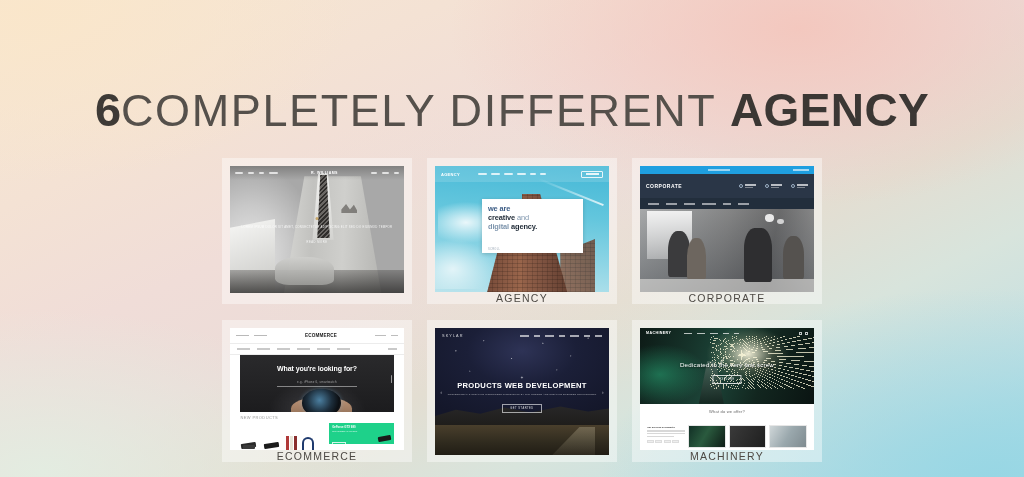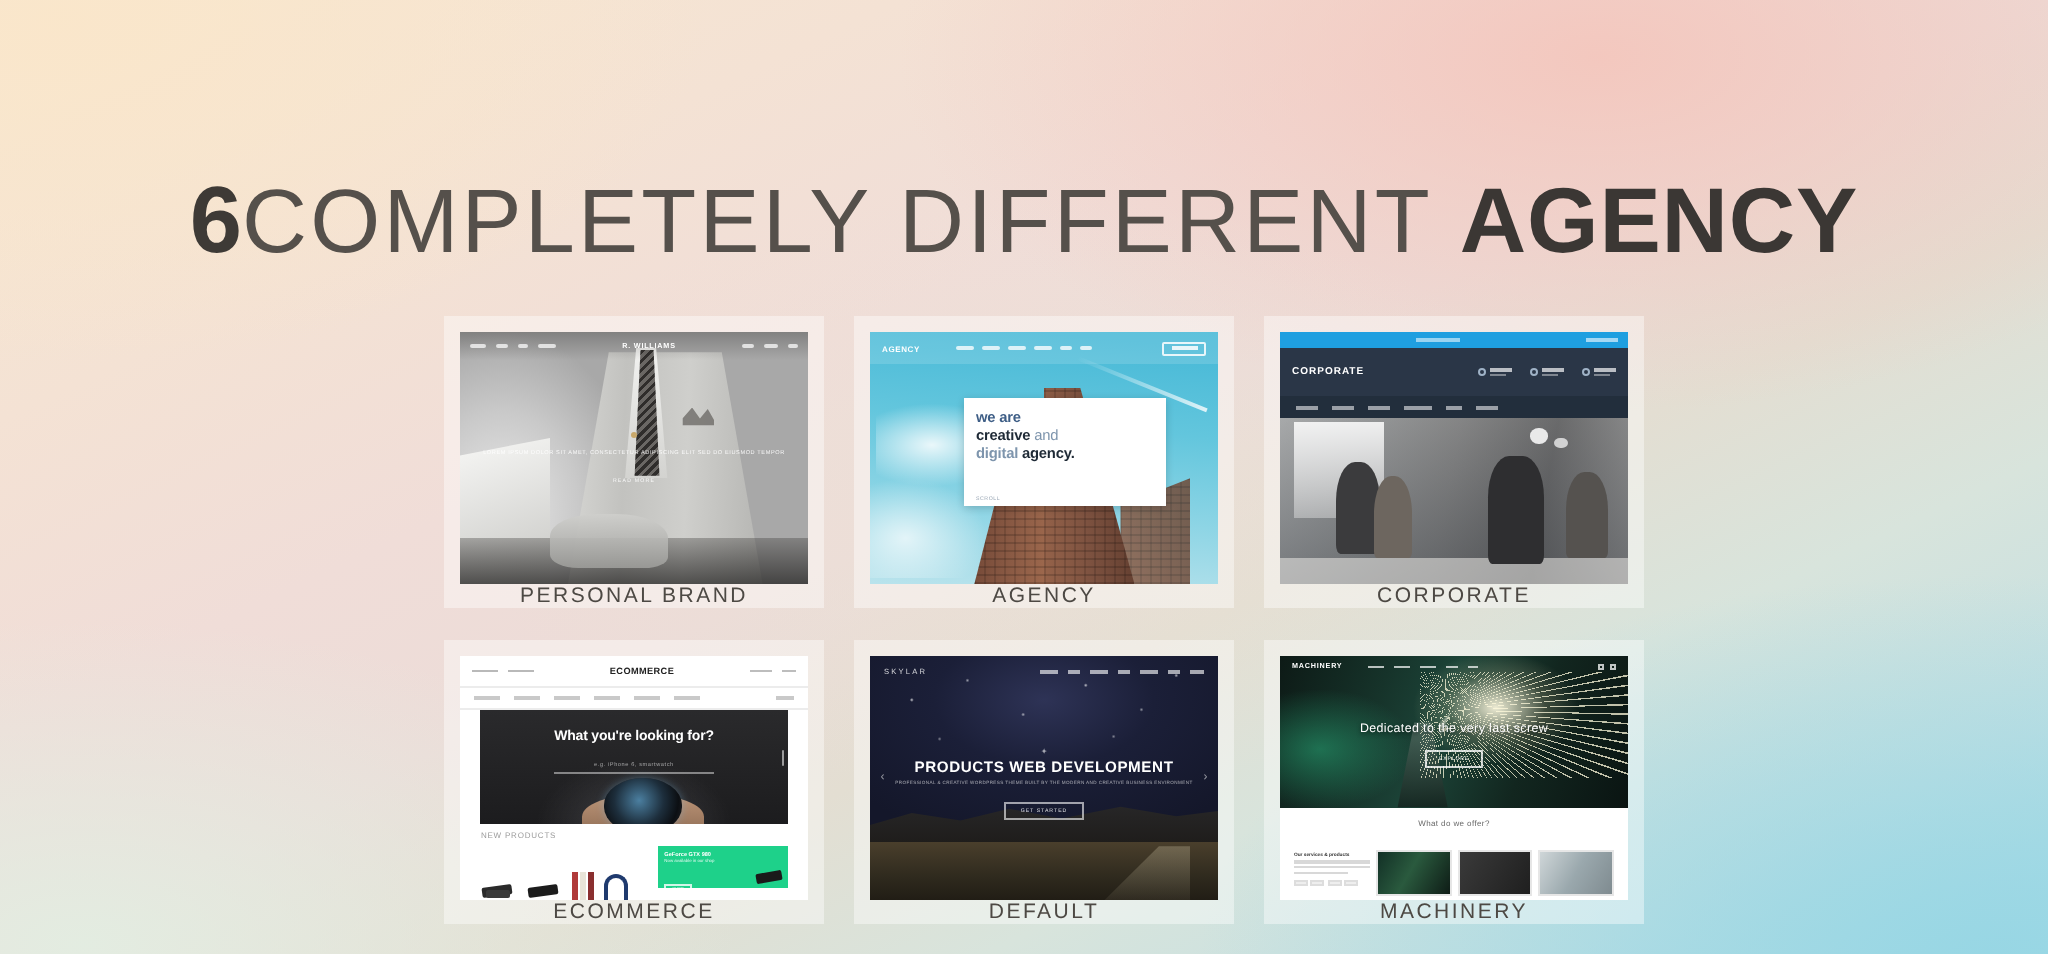--- a/index.html
+++ b/index.html
@@ -577,21 +577,20 @@
             <i style="width:7px"></i>
             <i style="width:5px"></i>
           </div>
           <div class="pb-dot"></div>
           <div class="pb-hero">
             <div class="sub">LOREM IPSUM DOLOR SIT AMET, CONSECTETUR ADIPISCING ELIT SED DO EIUSMOD TEMPOR</div>
             <div class="btn">READ MORE</div>
           </div>
         </div>
       </div>
-      <div class="card-label">PERSONAL BRAND</div>
     </div>
 
     <div class="card">
       <div class="card-shot">
         <div class="shot">
           <div class="ag-sky"></div>
           <div class="ag-cloud1"></div>
           <div class="ag-cloud2"></div>
           <div class="ag-trail"></div>
           <div class="ag-bldFar">
@@ -765,21 +764,20 @@
           <div class="df-dot">✦</div>
           <div class="df-hero">
             <div class="t">PRODUCTS WEB DEVELOPMENT</div>
             <div class="s">PROFESSIONAL &amp; CREATIVE WORDPRESS THEME BUILT BY THE MODERN AND CREATIVE BUSINESS ENVIRONMENT</div>
             <div class="b">GET STARTED</div>
           </div>
           <div class="df-arrowL">‹</div>
           <div class="df-arrowR">›</div>
         </div>
       </div>
-      <div class="card-label">DEFAULT</div>
     </div>
 
     <div class="card">
       <div class="card-shot">
         <div class="shot">
           <div class="mc-wrap"></div>
           <div class="mc-hero">
             <div class="mc-green"></div>
             <div class="mc-machine"></div>
             <div class="mc-beam"></div>

